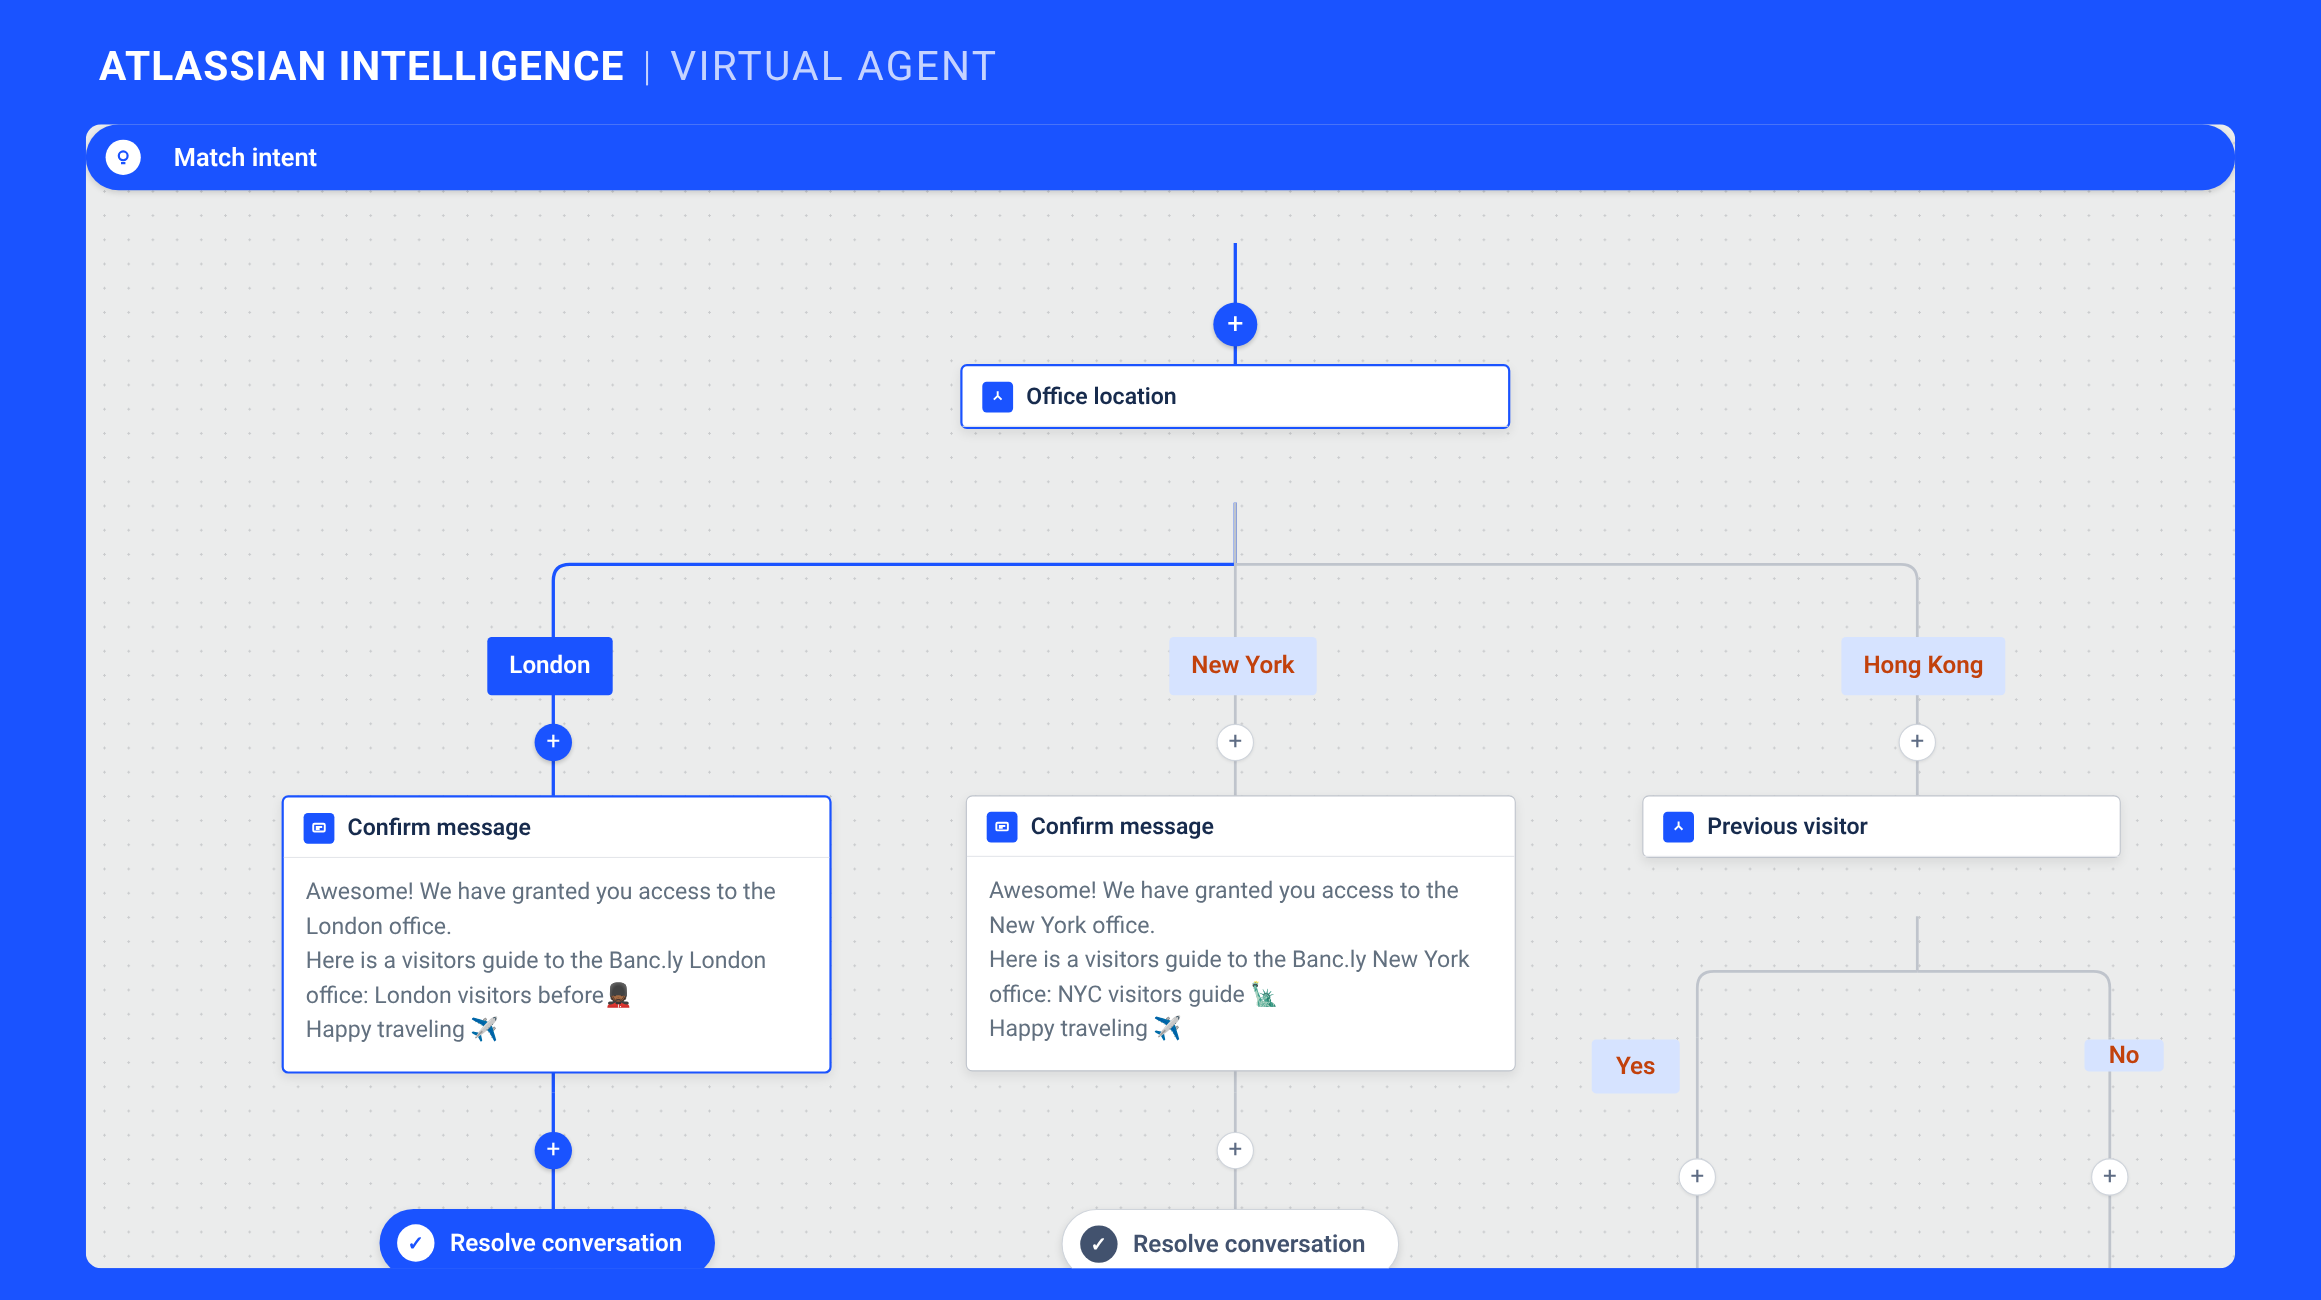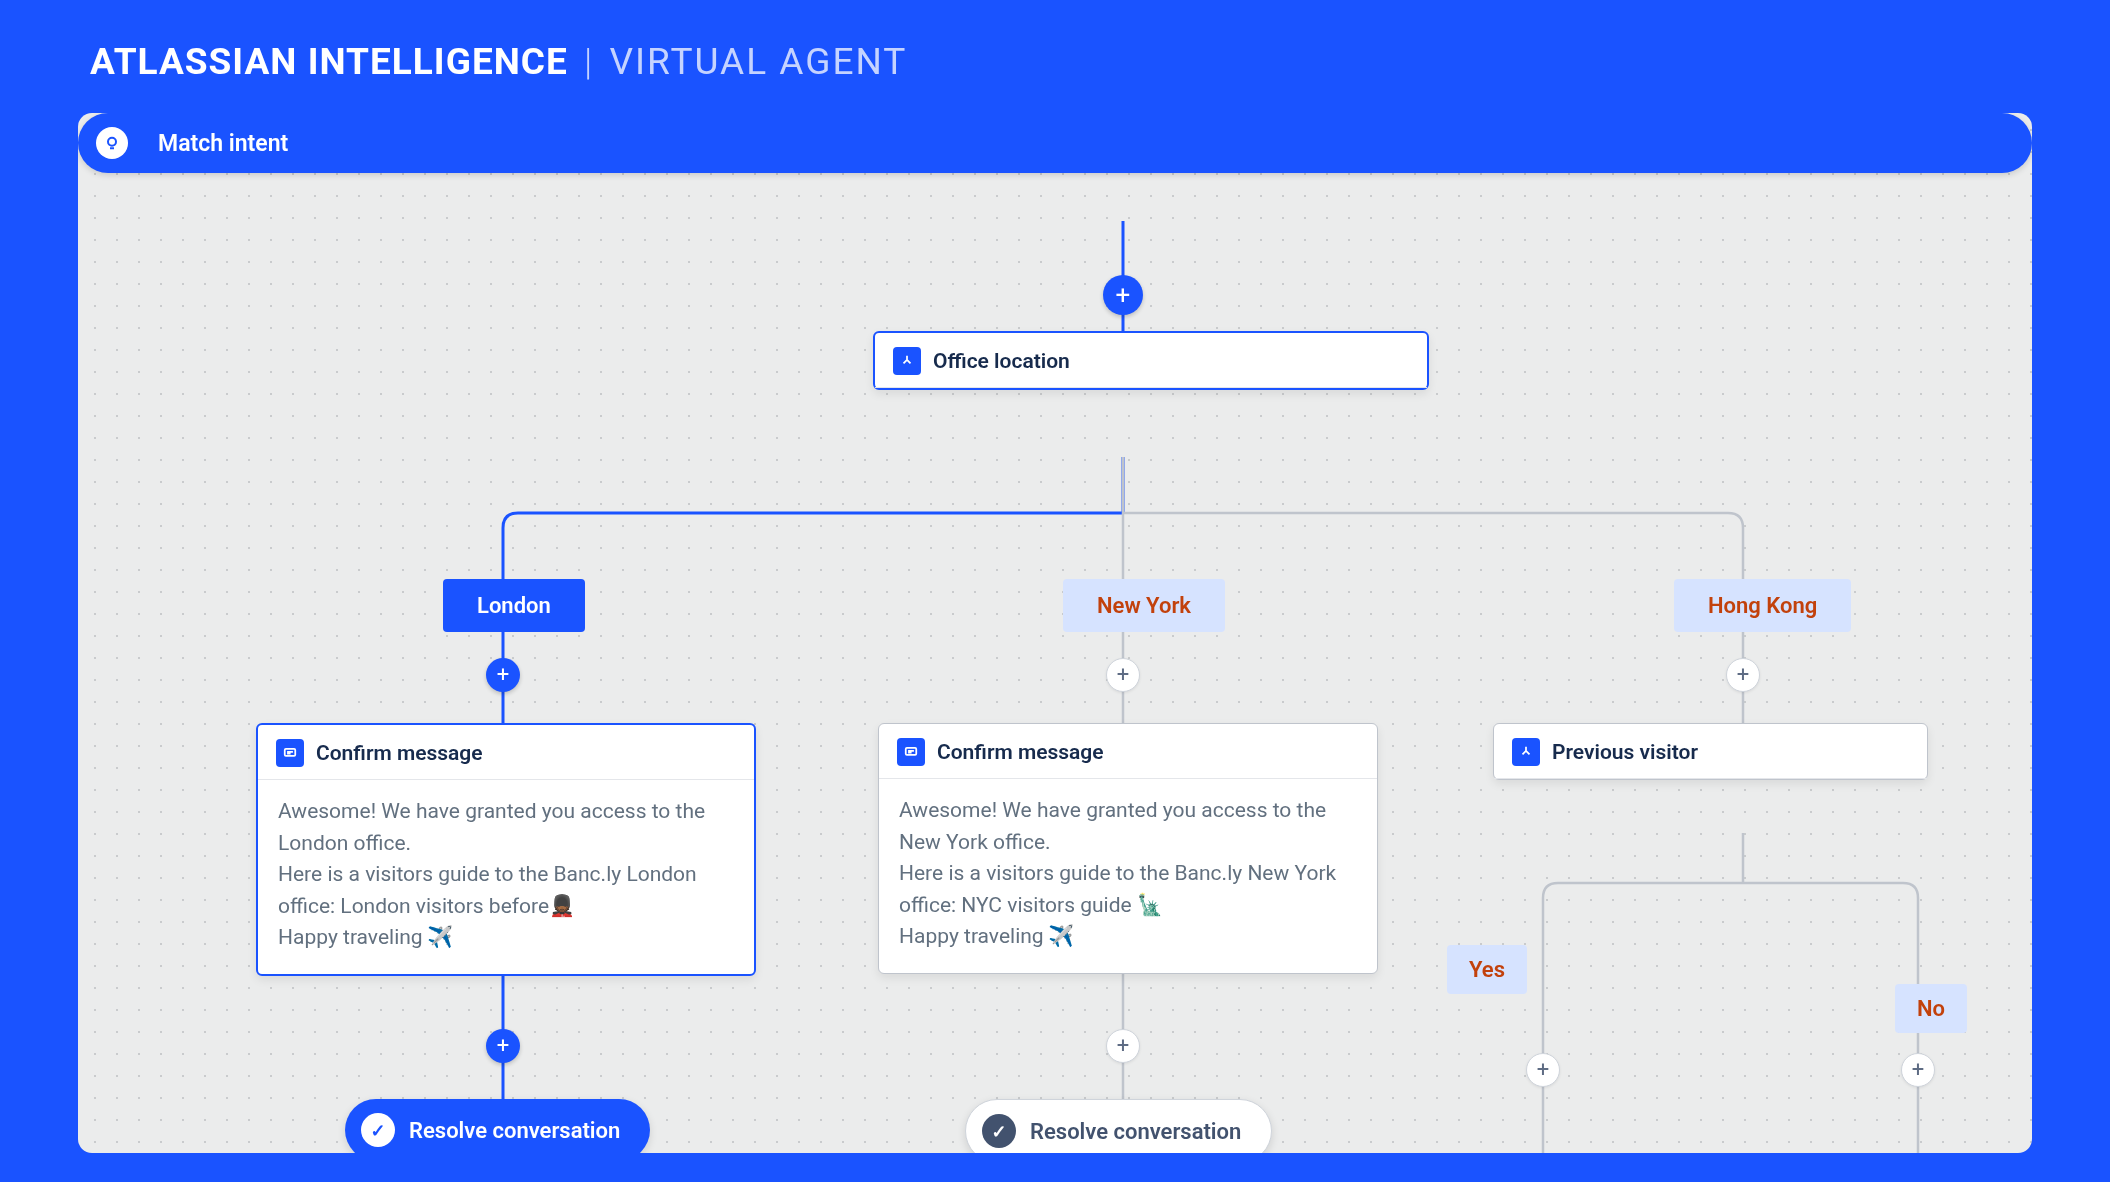--- a/index.html
+++ b/index.html
@@ -83,21 +83,21 @@
   .icon-sq {
     width:28px; height:28px; border-radius:4px;
     background:#1a53ff; color:#fff;
     display:flex; align-items:center; justify-content:center;
     font-size:15px; font-weight:700;
     flex-shrink:0;
   }
 
   
   .chip {
-    padding: 14px 34px;
+    padding: 14px 20px;
     border-radius:4px;
     font-size:22px; font-weight:600;
     text-align:center;
     cursor:pointer;
   }
   .chip-selected { background:#1a53ff; color:#fff; }
   .chip-light { background:#d6e3ff; color:#c2410c; }
 
   
   .resolve-pill {
@@ -165,21 +165,21 @@
       <svg width="16" height="16" viewBox="0 0 24 24" fill="none" stroke="currentColor" stroke-width="3">
           <circle cx="12" cy="10" r="6"></circle>
           <path d="M9 20h6"></path>
         </svg>
     </span>
     <span>Match intent</span>
   </div>
 
   <div class="add-btn add-blue" style="left:1025px; top:162px">+</div>
 
-  <div class="card selected" style="left:795px; top:218px; width:556px">
+  <div class="card selected" style="left:795px; top:218px; width:500px">
     <div class="card-head">
       <span class="icon-sq">
         <svg width="14" height="14" viewBox="0 0 24 24" fill="none" stroke="#fff" stroke-width="3">
             <path d="M12 3v7M12 10l-6 6M12 10l6 6"></path>
           </svg>
       </span>
       <span>Office location</span>
     </div>
   </div>
 
@@ -238,17 +238,17 @@
   <div class="resolve-pill resolve-blue" style="left:267px; top:986px">
     <span class="check-circ check-blue">✓</span>
     <span>Resolve conversation</span>
   </div>
   <div class="resolve-pill resolve-grey" style="left:887px; top:986px">
     <span class="check-circ check-dark">✓</span>
     <span>Resolve conversation</span>
   </div>
 
   <div class="chip chip-light" style="left:1369px; top:832px; padding:12px 22px">Yes</div>
-  <div class="chip chip-light" style="left:1817px; top:871px; padding:12px 22px">No</div>
+  <div class="chip chip-light" style="left:1817px; top:832px; padding:2px 22px">No</div>
   <div class="add-btn add-white add-white-sm" style="left:1448px; top:940px">+</div>
   <div class="add-btn add-white add-white-sm" style="left:1823px; top:940px">+</div>
 
 </div>
 
 </body></html>

